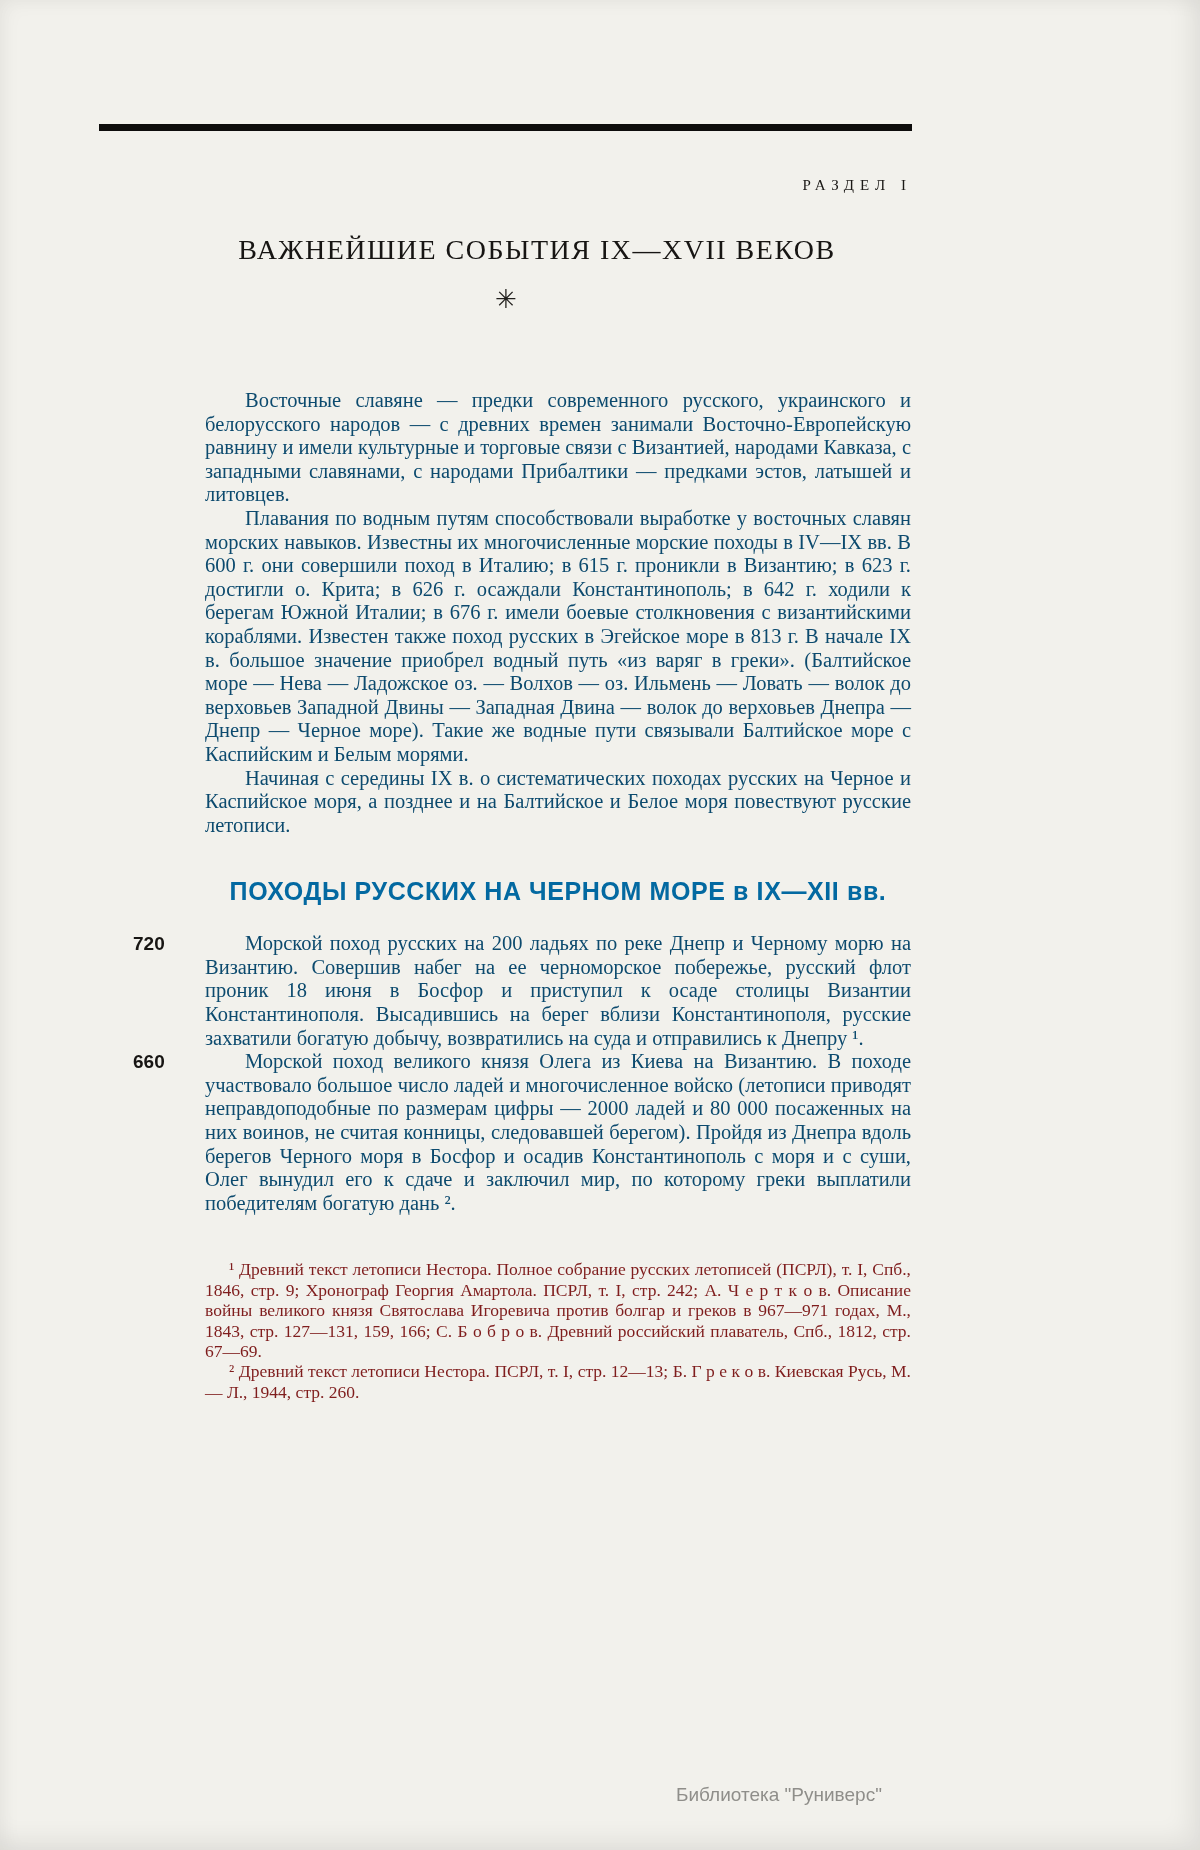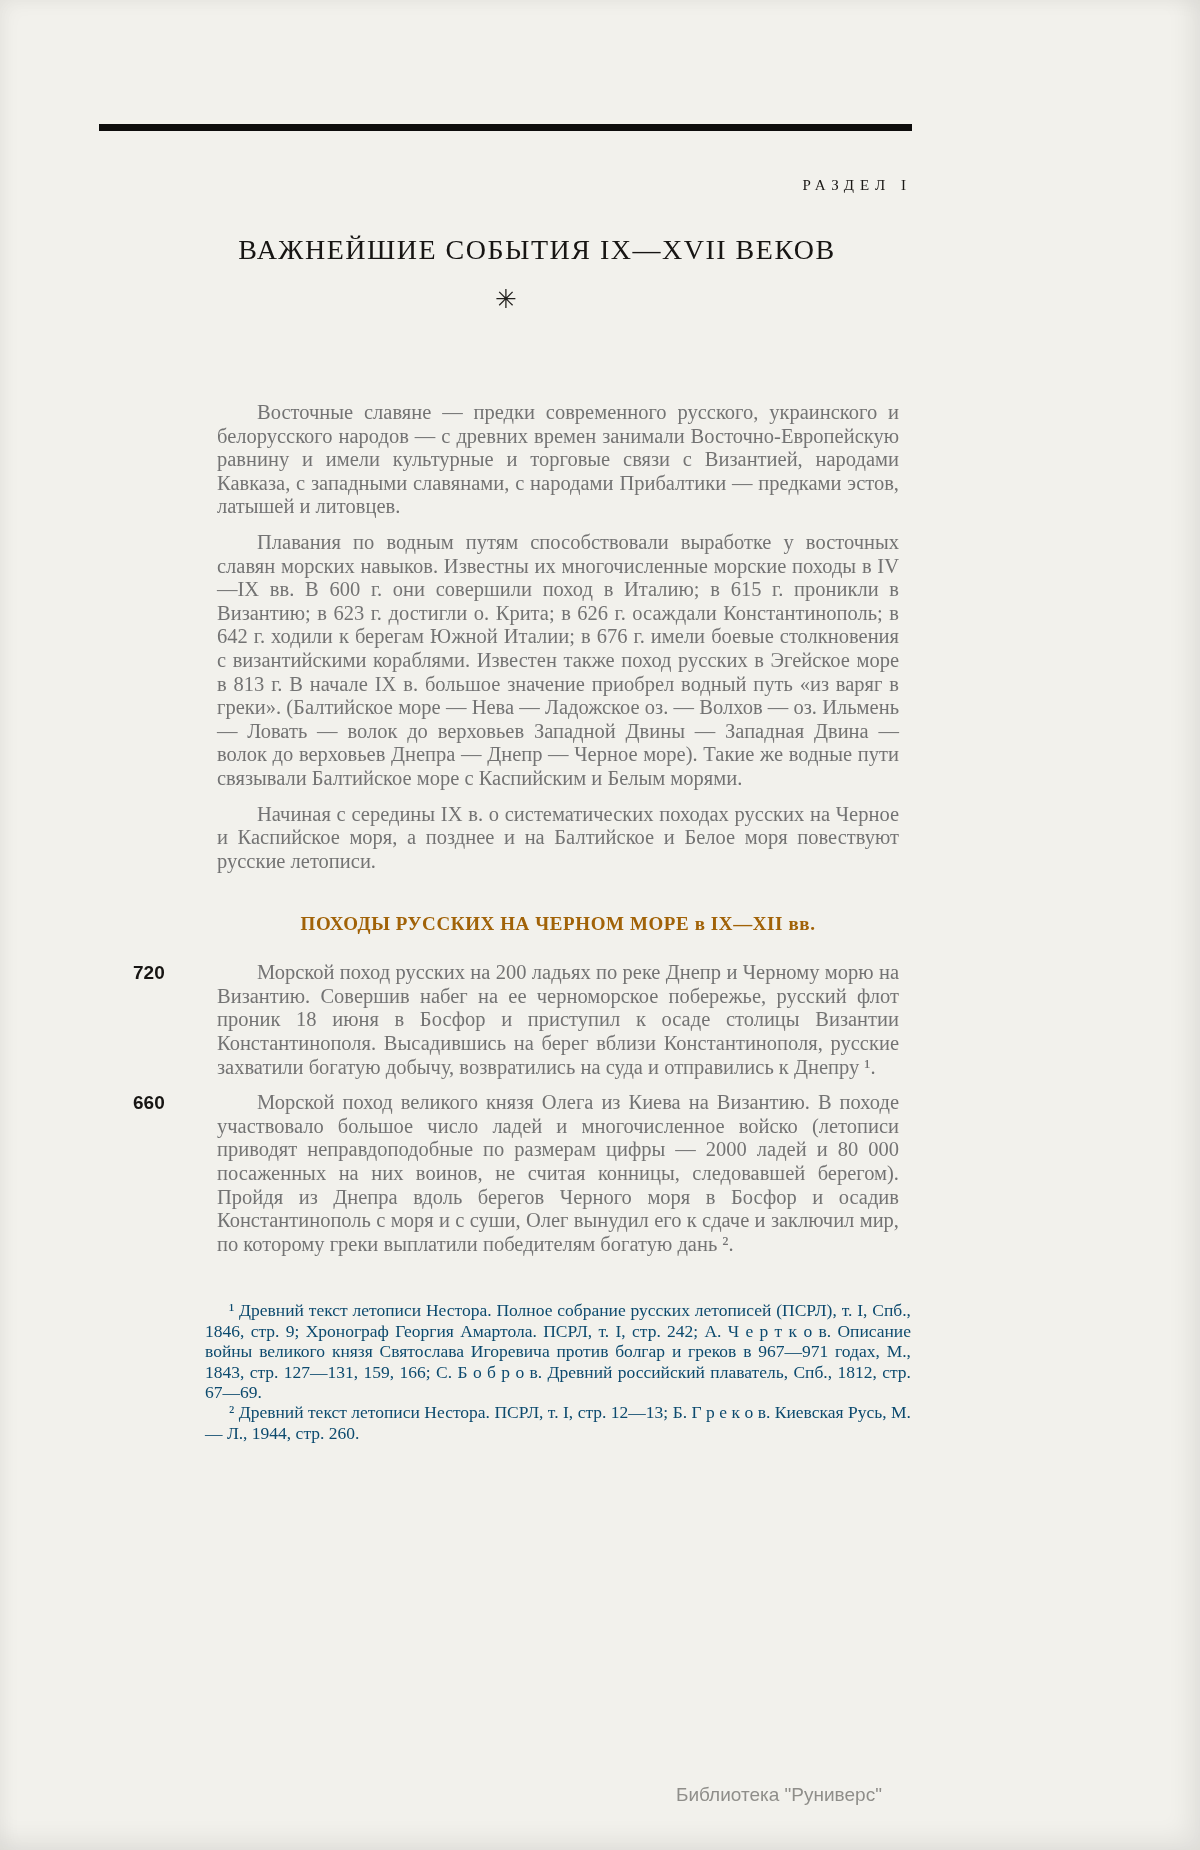--- a/index.html
+++ b/index.html
@@ -58,54 +58,54 @@
     font-size: 26px;
     color: #22201d;
   }
   .body-col {
     position: absolute;
     left: 205px;
     top: 389px;
     width: 706px;
   }
   .para {
-    margin: 12px;
+    margin: 0;
     font-size: 20.5px;
     line-height: 23.6px;
     text-align: justify;
     text-indent: 40px;
-    color: #737373;
+    color: #0c4a6e;
   }
   .subhead {
     margin: 40px 0 26px 0;
-    font-family: Liberation Serif, serif;
-    font-size: 19px;
+    font-family: Liberation Sans, sans-serif;
+    font-size: 25px;
     font-weight: bold;
     letter-spacing: 0.6px;
     text-align: center;
-    color: #a16207;
+    color: #0369a1;
   }
   .entry { position: relative; }
   .entry .year {
     position: absolute;
     left: -72px;
     top: 1px;
     font-family: "Liberation Sans", sans-serif;
     font-size: 19px;
     font-weight: bold;
     color: #171513;
   }
   .footnotes { margin-top: 44px; }
   .fn {
     margin: 0;
     font-size: 17.5px;
     line-height: 20.4px;
     text-align: justify;
     text-indent: 24px;
-    color: #0c4a6e;
+    color: #7f1d1d;
   }
   .watermark {
     position: absolute;
     left: 676px;
     top: 1784px;
     font-family: "Liberation Sans", sans-serif;
     font-size: 19px;
     color: #8f8e8a;
   }
 </style>

